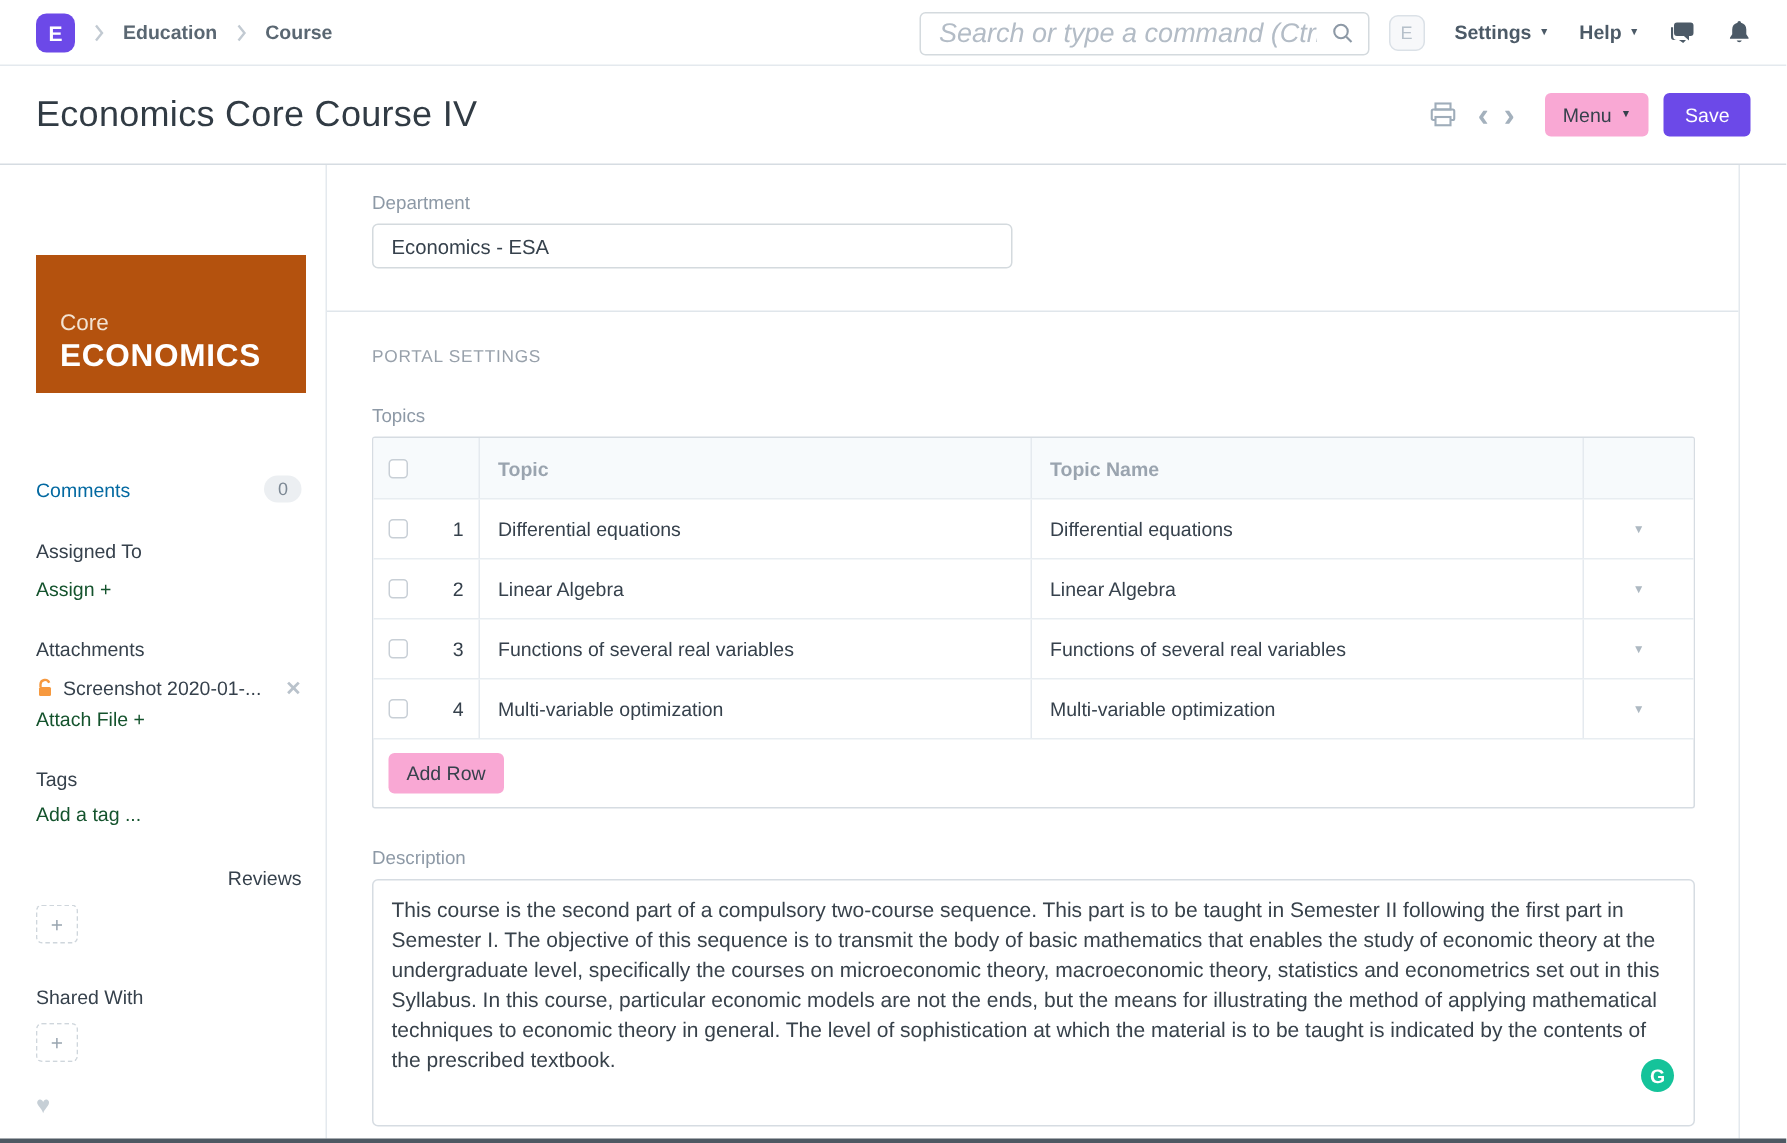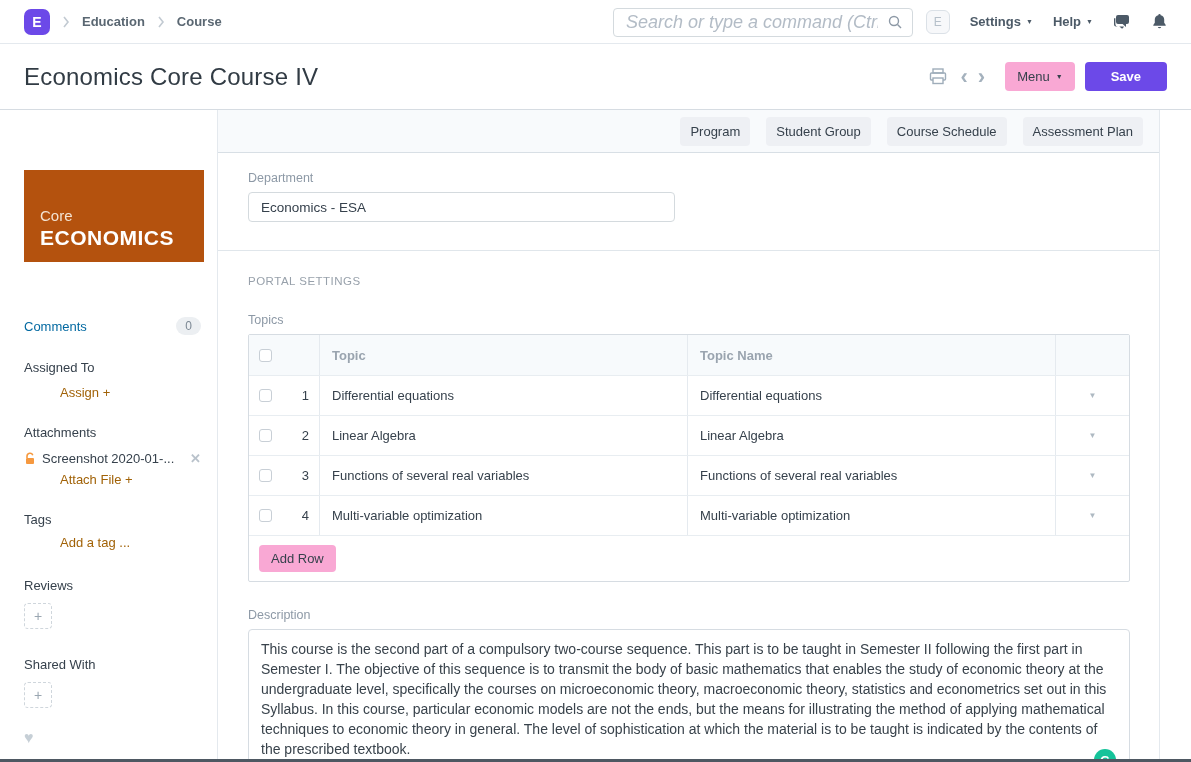--- a/index.html
+++ b/index.html
@@ -44,39 +44,39 @@
   .titlebar {
     height:66px; display:flex; align-items:center; padding:0 24px;
     border-bottom:1px solid #d6dce2; background:#fff;
   }
   .page-title { font-size:24px; font-weight:400; color:#313b44; letter-spacing:.2px; }
   .title-actions { margin-left:auto; display:flex; align-items:center; gap:10px; }
   .nav-arrow { font-size:22px; color:#a4b1bd; font-weight:bold; cursor:pointer; line-height:1; }
   .btn { border:none; border-radius:4px; font-size:13px; cursor:pointer; font-family:"Liberation Sans", sans-serif; }
   .btn-default { background:#f9a8d4; color:#36414c; padding:7px 12px; display:flex; align-items:center; gap:6px; }
   .btn-default .caret{ color:#36414c; }
-  .btn-primary { background:#6c49e8; color:#fff; padding:7px 26px; font-weight:700; }
+  .btn-primary { background:#6c49e8; color:#fff; padding:7px 14px; font-weight:400; }
   
   .layout { display:flex; height:649px; }
   .sidebar {
     width:218px; border-right:1px solid #e4e9ee; padding:0 16px 0 24px;
     position:relative; background:#fff; flex-shrink:0;
   }
   .course-img {
     margin-top:60px; width:180px; height:92px; background:#b4520e;
     display:flex; flex-direction:column; justify-content:flex-end;
     padding:0 16px 12px 16px; cursor:pointer;
   }
   .course-img .l1 { color:#f3e3d2; font-size:15px; margin-bottom:2px; }
   .course-img .l2 { color:#ffffff; font-size:21px; font-weight:bold; letter-spacing:.5px; }
   .sb-row { display:flex; align-items:center; justify-content:space-between; margin-top:55px; cursor:pointer; }
   .sb-label { font-size:13px; font-weight:500; color:#0369a1; }
   .sb-badge { background:#eceff2; color:#7c8894; font-size:12px; padding:2px 9px; border-radius:10px; }
   .sb-head { font-size:13px; font-weight:500; color:#36414c; margin-top:25px; }
-  .sb-muted { font-size:13px; color:#a16207; margin-top:10px; cursor:pointer;margin-left:36px; }
+  .sb-muted { font-size:13px; color:#14532d; margin-top:10px; cursor:pointer; }
   .attach-row { display:flex; align-items:center; gap:6px; margin-top:11px; }
   .attach-name { font-size:13px; color:#36414c; cursor:pointer; white-space:nowrap; overflow:hidden; }
   .attach-x { margin-left:auto; color:#b9c2cb; font-size:13px; font-weight:bold; cursor:pointer; }
   .plus-btn {
     width:28px; height:26px; border:1px dashed #cfd6dc; border-radius:4px;
     color:#9aa6b1; font-size:14px; display:flex; align-items:center; justify-content:center;
     margin-top:10px; cursor:pointer; background:#fff;
   }
   .sb-heart { position:absolute; left:24px; bottom:12px; color:#c6cfd6; font-size:16px; cursor:pointer; }
   
@@ -228,36 +228,30 @@
       <span class="attach-x">✕</span>
     </div>
     <div class="sb-muted" style="margin-top:6px;">
       <span>Attach File</span>
       <span>+</span>
     </div>
 
     <div class="sb-head">Tags</div>
     <div class="sb-muted" style="margin-top:8px;">Add a tag ...</div>
 
-    <div class="sb-head" style="margin-top:28px;">Reviews</div>
+    <div class="sb-head" style="margin-top:28px;text-align:right;">Reviews</div>
     <div class="plus-btn">+</div>
 
     <div class="sb-head" style="margin-top:28px;">Shared With</div>
     <div class="plus-btn">+</div>
 
     <div class="sb-heart">♥</div>
   </div>
 
   <div class="main">
-    <div class="links-row">
-      <span class="link-btn">Program</span>
-      <span class="link-btn">Student Group</span>
-      <span class="link-btn">Course Schedule</span>
-      <span class="link-btn">Assessment Plan</span>
-    </div>
 
     <div class="section dept">
       <div class="field-label">Department</div>
       <input class="text-input" value="Economics - ESA" style="">
     </div>
 
     <div class="section">
       <div class="section-heading">PORTAL SETTINGS</div>
 
       <div class="field-label">Topics</div>

